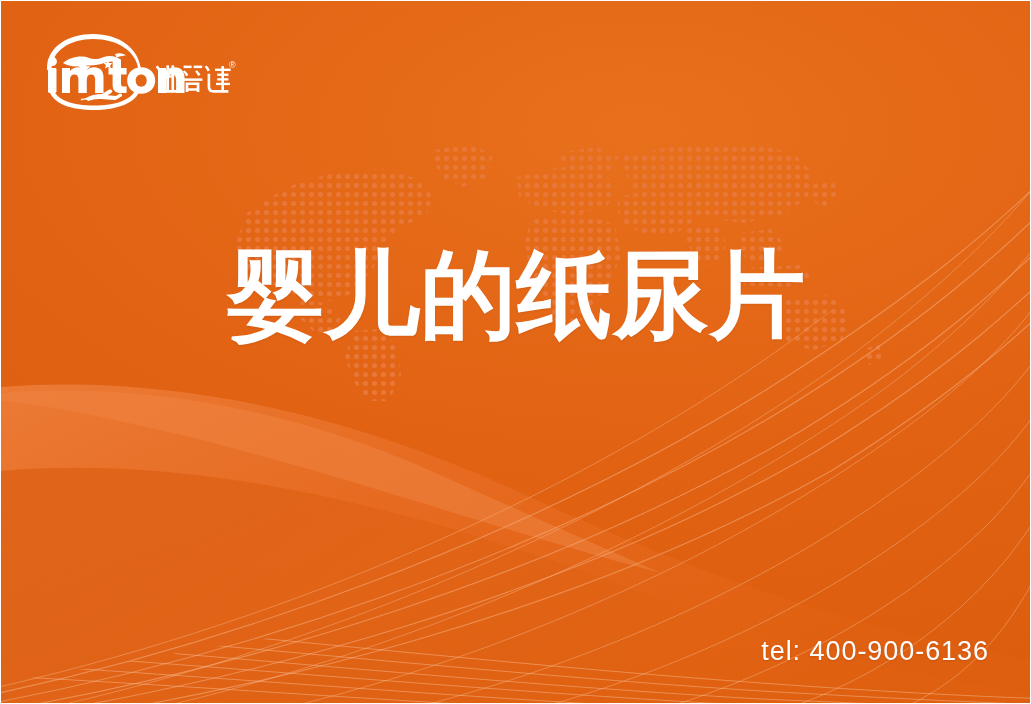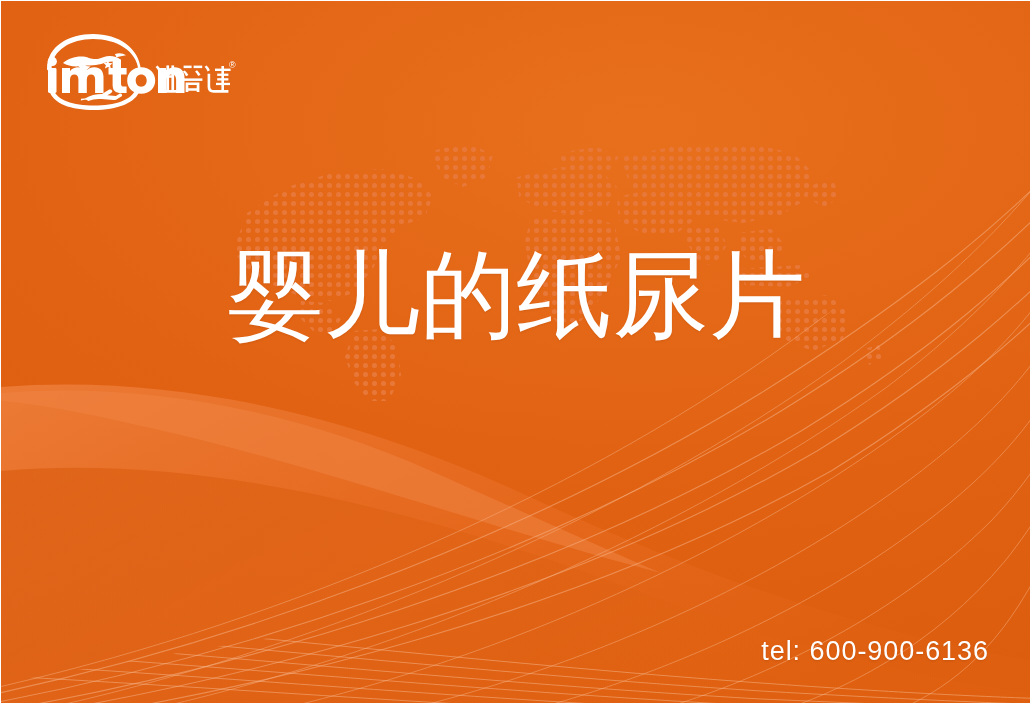--- a/index.html
+++ b/index.html
@@ -65,21 +65,21 @@
 
   
   #headline {
     position: absolute;
     left: 0;
     top: 233px;
     width: 1031px;
     text-align: center;
     color: #ffffff;
     font-family: "Liberation Sans", "DejaVu Sans", sans-serif;
-    font-weight: 400;
+    font-weight: 700;
     letter-spacing: 0.02em;
     line-height: 1.28;
     text-shadow: 0 1px 2px rgba(140,55,5,0.18);
   }
   #headline .hl-line { display: block; white-space: nowrap; }
   #headline .hl-line-1 { font-size: 96px; }
   #headline .hl-line-2 { font-size: 96px; }
 
   
   #phone {
@@ -298,15 +298,15 @@
       <path d="M179 50.8 h14 v2.3 h-14 Z"></path>
     </g>
 
     <text x="192" y="36" fill="#ffffff" font-family="Liberation Sans, sans-serif" font-size="9">®</text>
   </svg>
 
   <div id="headline">
     <span class="hl-line hl-line-1">婴儿的纸尿片</span>
   </div>
 
-  <div id="phone">tel: 600-900-6136</div>
+  <div id="phone">tel: 400-900-6136</div>
 
 </div>
 
 </body></html>

